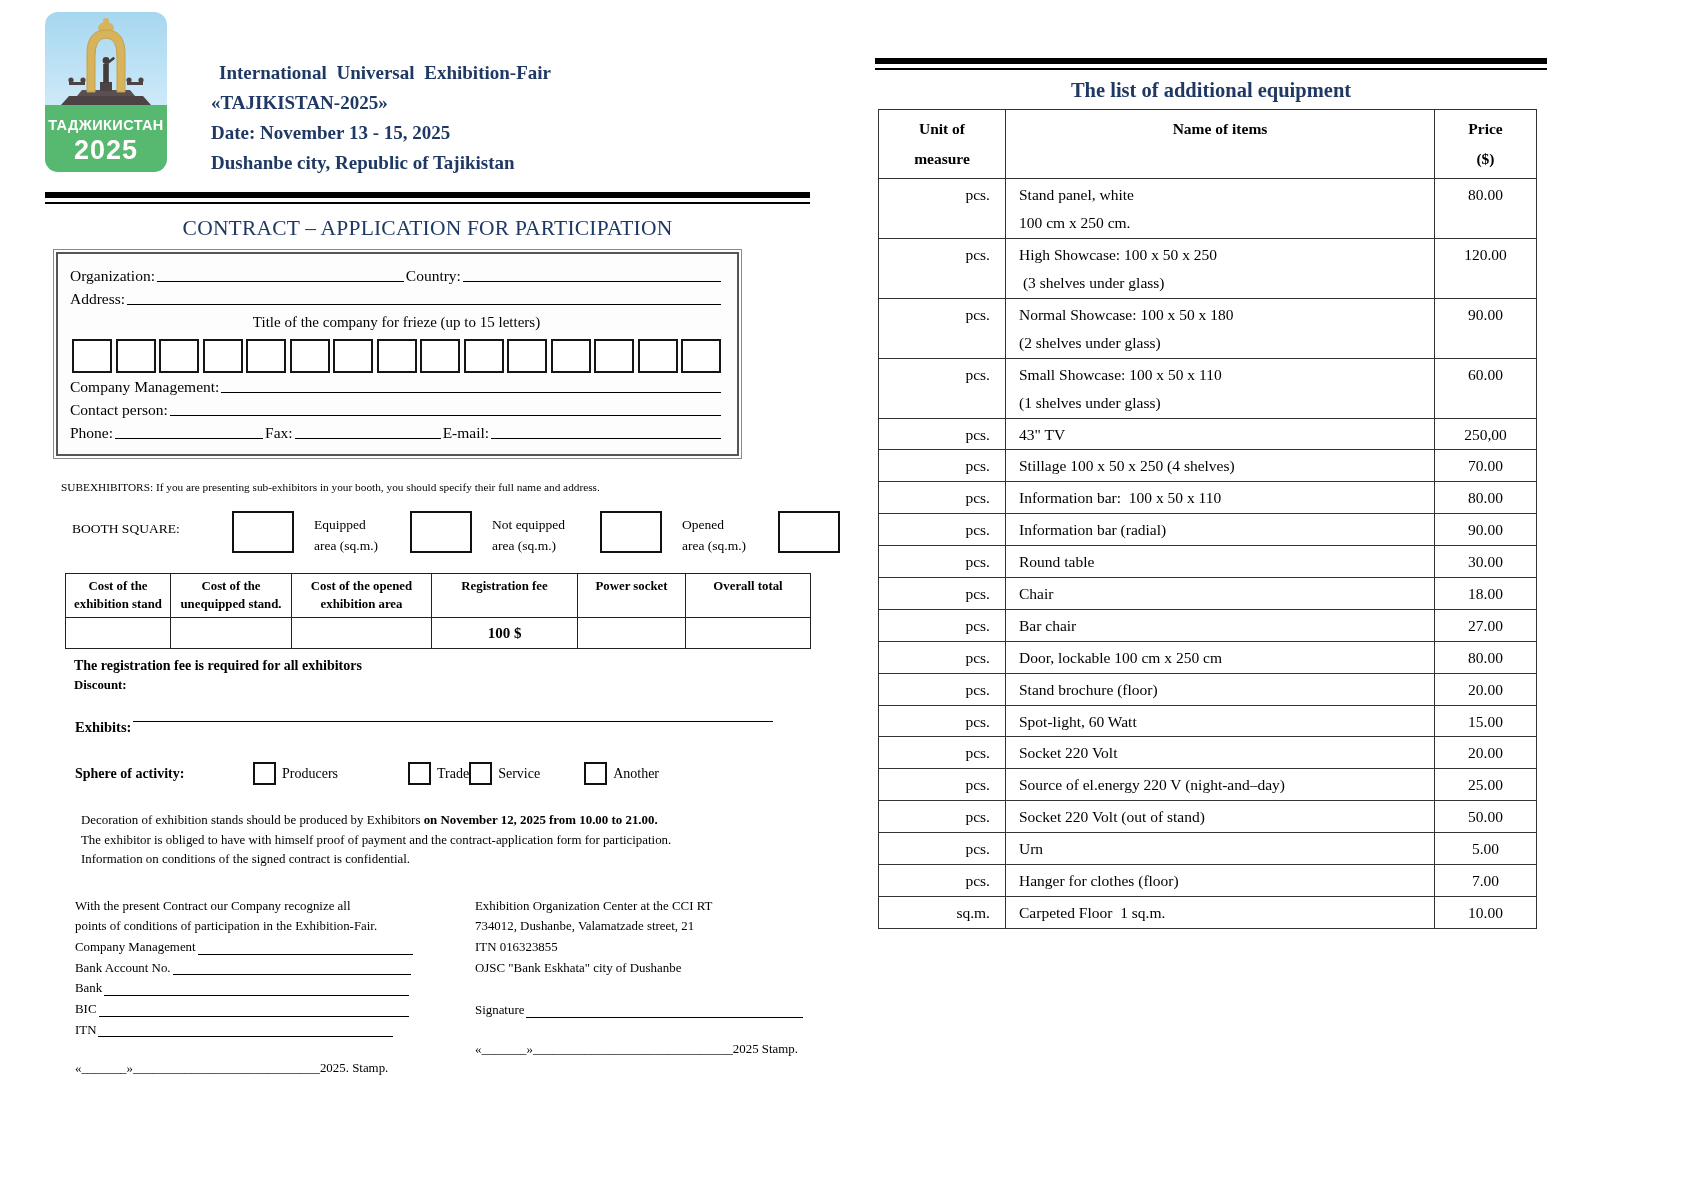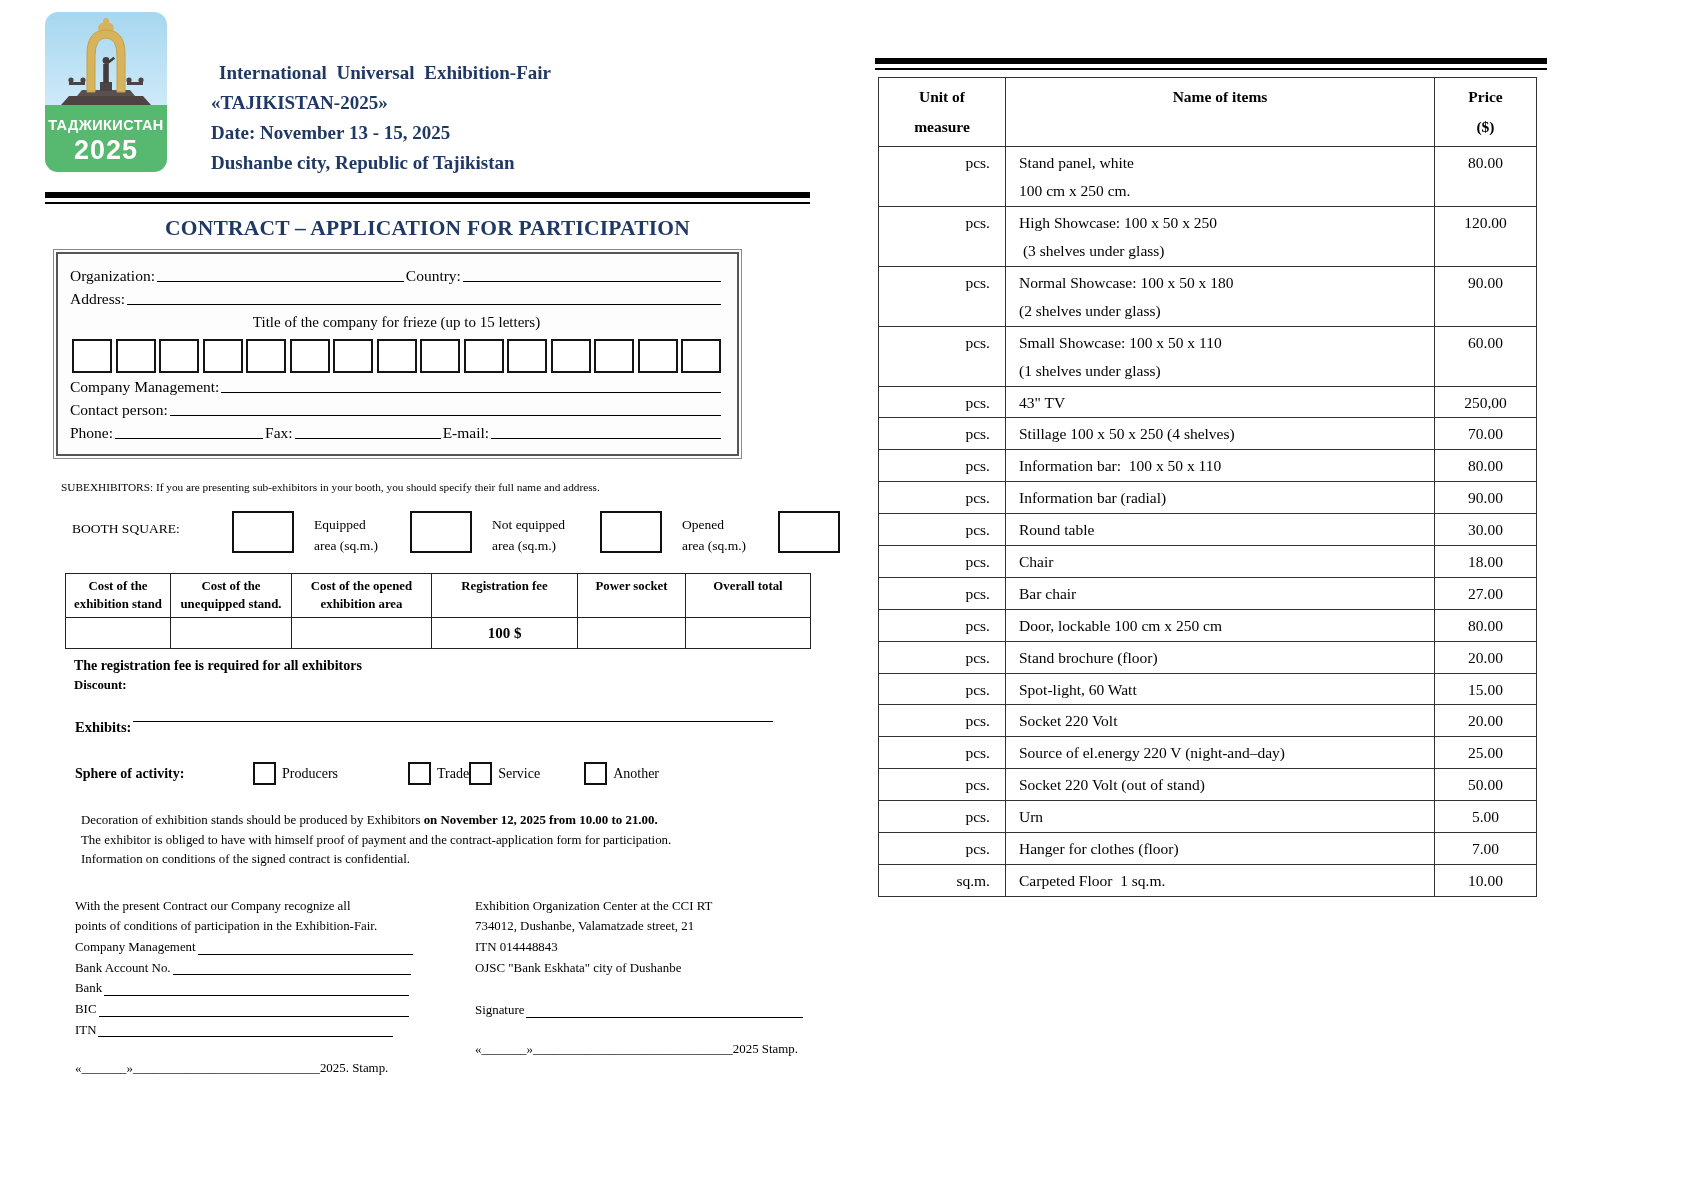--- a/index.html
+++ b/index.html
@@ -10,21 +10,21 @@
   .double-rule{height:4px;border-top:6px solid #000;border-bottom:2px solid #000;}
   .fill{flex:1;border-bottom:1.4px solid #000;margin:0 2px 3px 2px;height:2px;}
   .sqbox{border:2px solid #111;background:#fff;box-sizing:border-box;}
   
   .left-page{position:absolute;left:45px;top:12px;width:765px;}
   .hdr{display:flex;}
   .logo{width:122px;height:160px;flex:0 0 auto;}
   .hdr-text{margin-left:44px;padding-top:46px;font-weight:bold;font-size:19px;line-height:1.58;}
   .hdr-text .l1{word-spacing:5px;padding-left:8px;}
   .rule1{margin-top:14px;}
-  .contract-title{margin-top:12px;text-align:center;font-size:21.5px;font-weight:bold;letter-spacing:.2px;}
+  .contract-title{margin-top:12px;text-align:center;font-size:21.5px;font-weight:normal;letter-spacing:.2px;}
   .form-outer{margin:8px 0 0 8px;width:689px;border:1px solid #8a8a8a;padding:2px;box-sizing:border-box;background:#fdfdfd;}
   .form-inner{border:2px solid #555;padding:8px 14px 12px 12px;}
   .fline{display:flex;align-items:flex-end;font-size:15.5px;margin-top:5px;white-space:nowrap;}
   .frieze-title{text-align:center;font-size:15px;margin-top:6px;}
   .frieze-row{display:flex;justify-content:space-between;margin:8px 2px 4px 2px;}
   .fbox{width:40px;height:34px;border:2px solid #151515;background:#fff;box-sizing:border-box;}
   .subnote{margin:22px 0 0 16px;font-size:11.3px;}
   .booth{display:flex;margin:18px 0 0 27px;font-size:13.5px;align-items:flex-start;}
   .booth .bs-label{width:128px;padding-top:10px;flex:0 0 auto;}
   .booth .bbox{width:62px;height:42px;flex:0 0 auto;}
@@ -282,33 +282,34 @@
           </div>
         <div class="sline">
             <span>ITN</span>
             <span class="fill" style="max-width:295px"></span>
           </div>
         <div class="stamp">«_______»_____________________________2025.   Stamp.</div>
       </div>
       <div class="sg-right">
         <div>Exhibition Organization Center at the CCI RT</div>
         <div>734012, Dushanbe, Valamatzade street, 21</div>
-        <div>ITN 014448843</div>
+        <div>ITN 016323855</div>
         <div>OJSC "Bank Eskhata" city of Dushanbe</div>
         <div class="sline" style="margin-top:22px;">
             <span>Signature</span>
             <span class="fill"></span>
           </div>
         <div class="stamp">«_______»_______________________________2025 Stamp.</div>
       </div>
     </div>
   </div>
 
   <div class="right-page">
     <div class="double-rule"></div>
+    <div class="rp-title navy">The list of additional equipment</div>
     <table class="eq-table">
       <colgroup>
           <col class="c-unit">
           <col class="c-name">
           <col class="c-price">
         </colgroup>
       <thead>
         <tr>
           <th>
             <div>Unit of</div>

